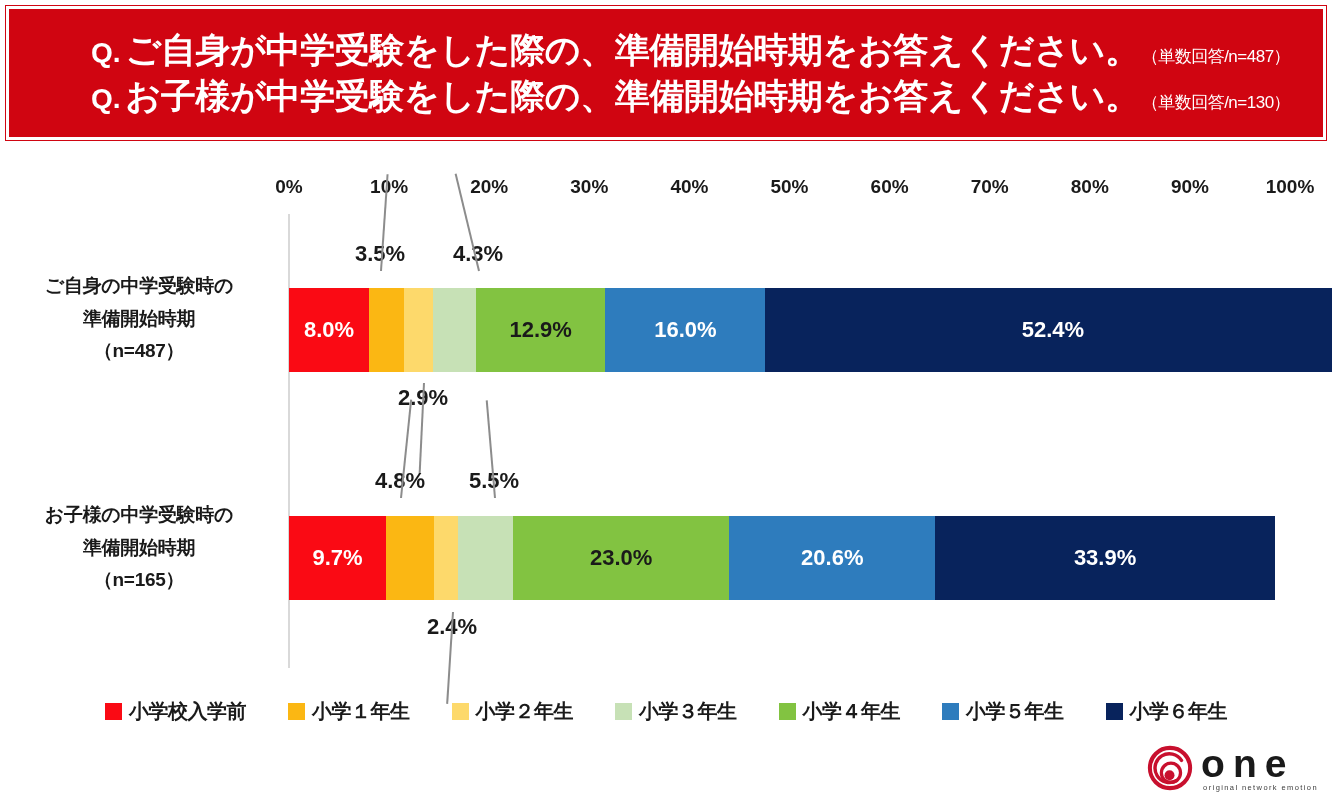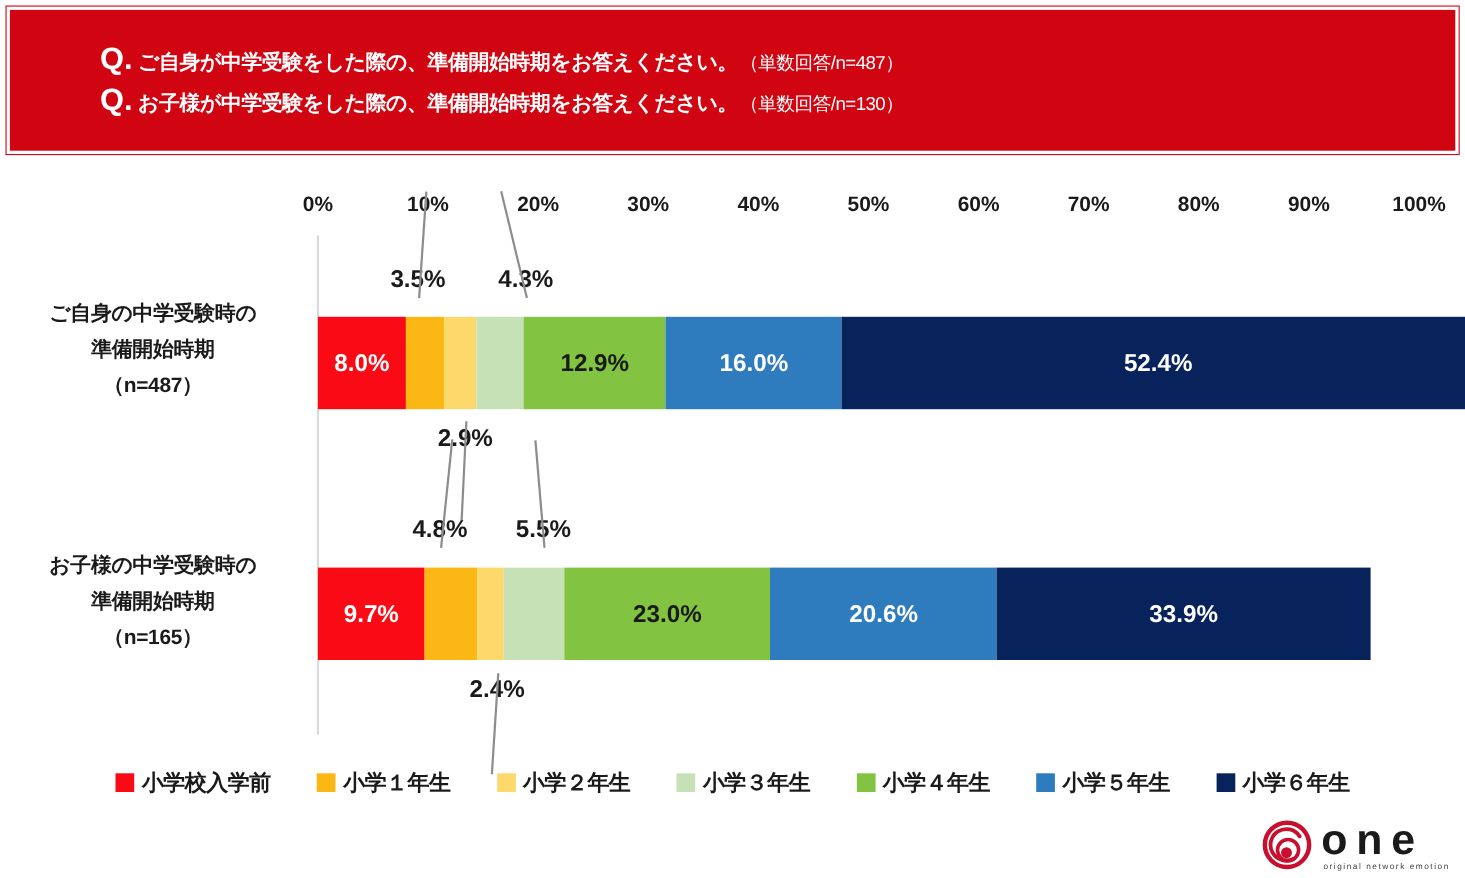--- a/index.html
+++ b/index.html
@@ -28,21 +28,21 @@
     color: #ffffff;
     white-space: nowrap;
     line-height: 1.32;
   }
   .title-q {
     font-size: 28px; font-weight: bold;
     letter-spacing: 0px;
     margin-right: 5px;
   }
   .title-main {
-    font-size: 19px; font-weight: bold;
+    font-size: 35px; font-weight: bold;
     letter-spacing: -0.4px;
   }
   .title-note {
     font-size: 17px; font-weight: normal;
     margin-left: 2px;
     letter-spacing: -0.5px;
   }
 
   
   
@@ -203,21 +203,21 @@
         <span class="inlabel">52.4%</span>
       </div>
     </div>
   <div class="bar" id="bar-row-1" style="top:516px">
       <div class="seg" style="width: 97.097px; background: rgb(250, 10, 20); color: #ffffff;">
         <span class="inlabel">9.7%</span>
       </div>
       <div class="seg" style="width: 48.048px; background: rgb(251, 183, 19); color: rgb(26, 26, 26);"></div>
       <div class="seg" style="width: 24.024px; background: rgb(253, 217, 107); color: rgb(26, 26, 26);"></div>
       <div class="seg" style="width: 55.055px; background: rgb(199, 225, 182); color: rgb(26, 26, 26);"></div>
-      <div class="seg" style="width: 187px; background: rgb(130, 195, 65); color: rgb(26, 26, 26);">
+      <div class="seg" style="width: 216px; background: rgb(130, 195, 65); color: rgb(26, 26, 26);">
         <span class="inlabel">23.0%</span>
       </div>
       <div class="seg" style="width: 206.206px; background: rgb(46, 124, 189); color: rgb(255, 255, 255);">
         <span class="inlabel">20.6%</span>
       </div>
       <div class="seg" style="width: 339.339px; background: rgb(8, 35, 92); color: rgb(255, 255, 255);">
         <span class="inlabel">33.9%</span>
       </div>
     </div>
 

